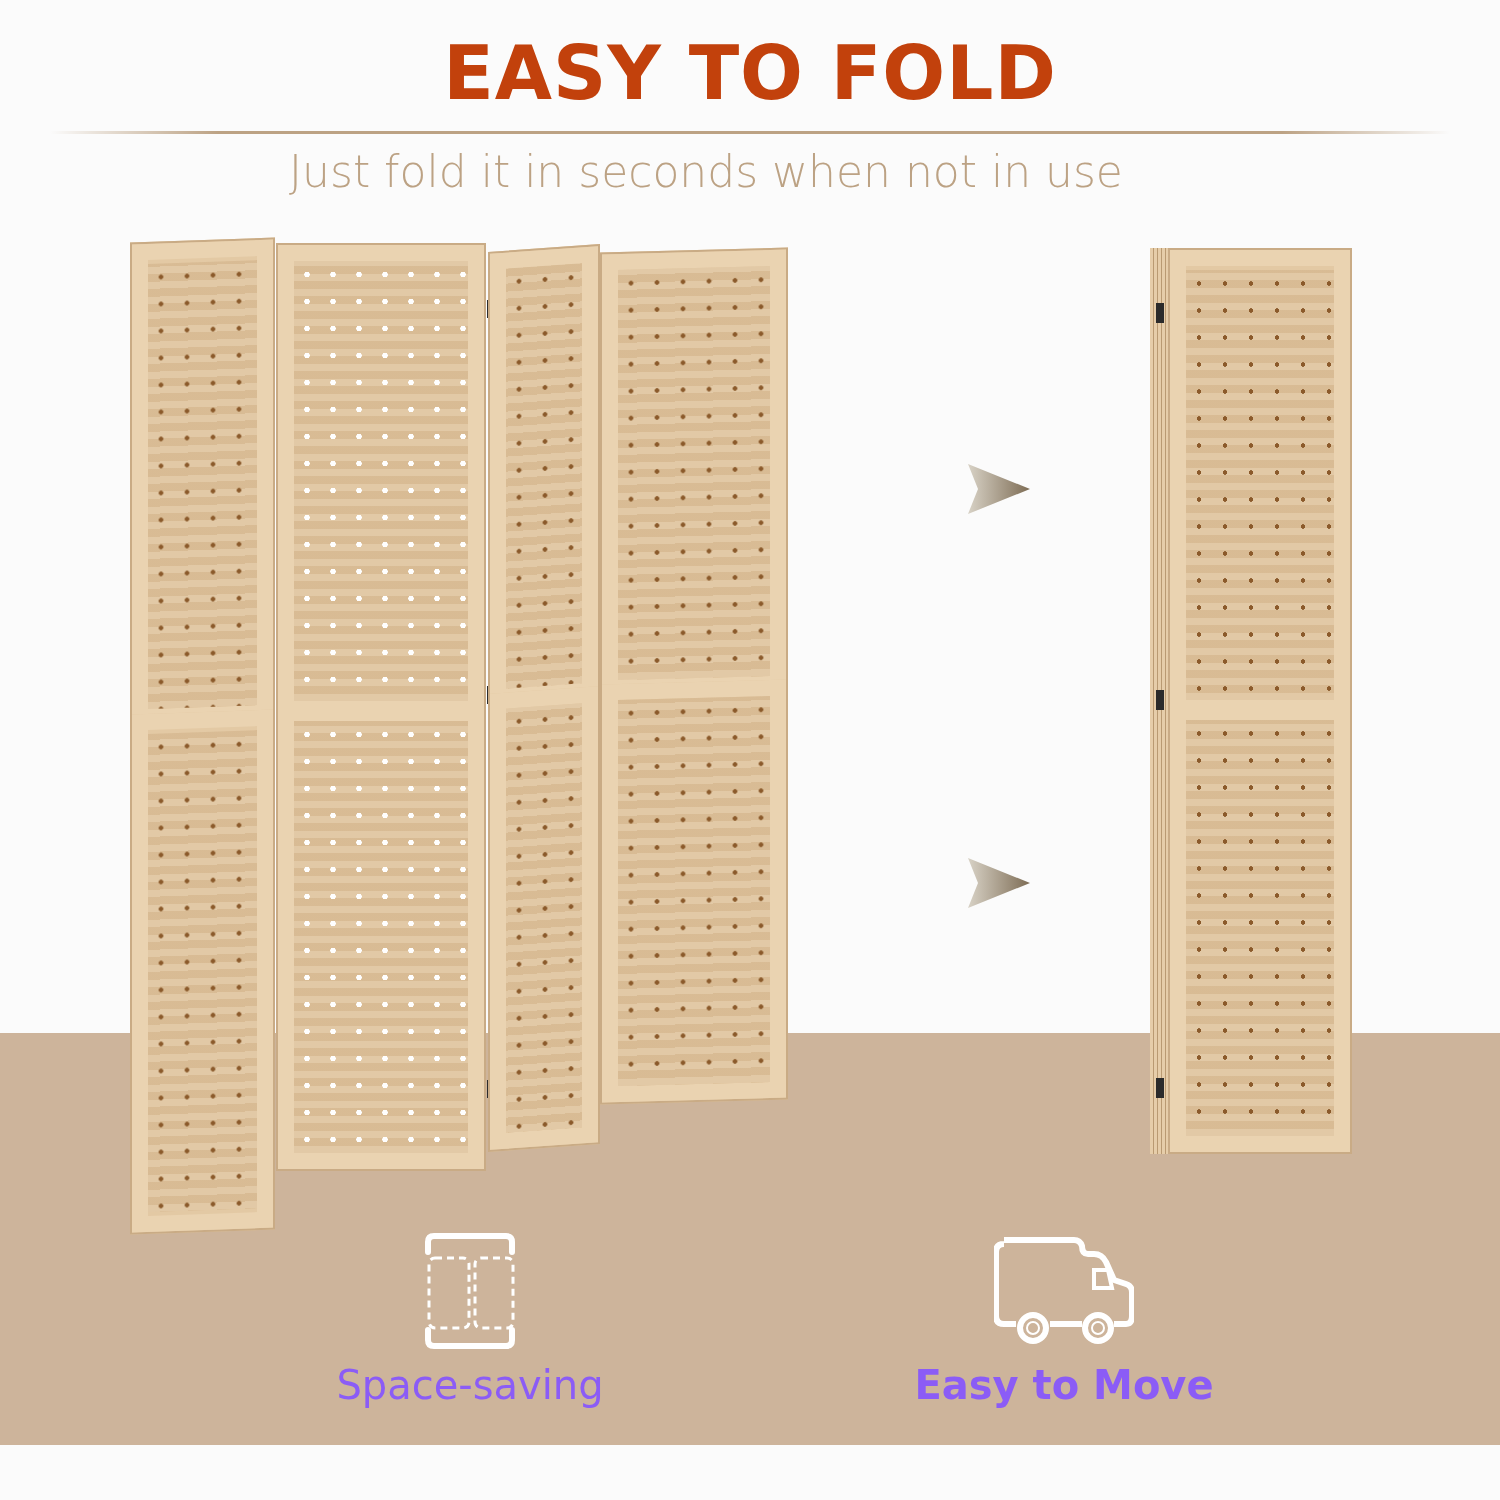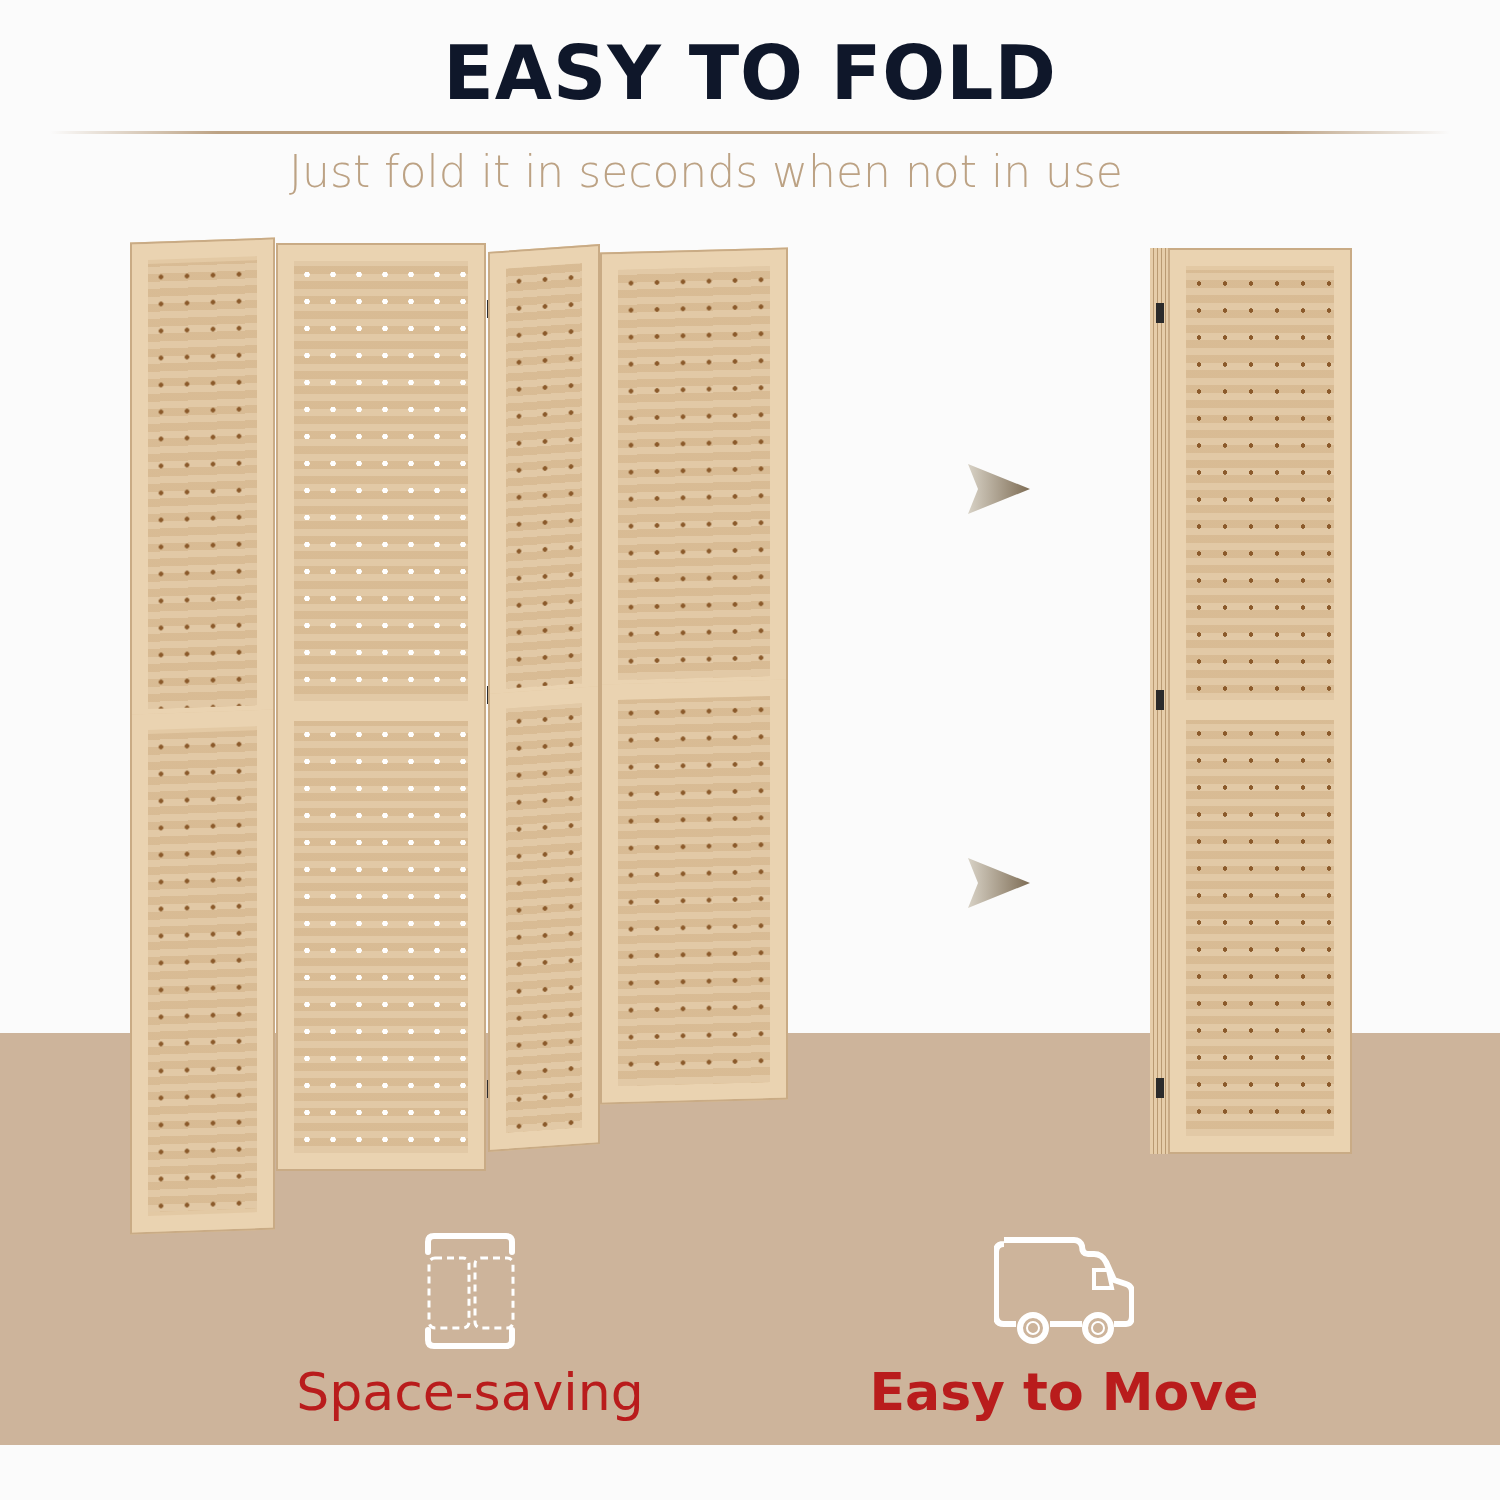--- a/index.html
+++ b/index.html
@@ -1,34 +1,34 @@
 <!DOCTYPE html>
 <html><head>
 <meta charset="utf-8">
 <style>
   html, body { margin:0; padding:0; }
   body { width:1500px; height:1500px; position:relative; overflow:hidden; background:#fbfbfb; font-family:"Liberation Sans", sans-serif; }
   .floor { position:absolute; left:0; top:1033px; width:1500px; height:412px; background:#cdb49b; }
-  .title { position:absolute; left:0; top:30px; width:1500px; text-align:center; font-family:"DejaVu Sans", sans-serif; font-weight:bold; font-size:74px; letter-spacing:1px; color:#0f172a; }
+  .title { position:absolute; left:0; top:30px; width:1500px; text-align:center; font-family:"DejaVu Sans", sans-serif; font-weight:bold; font-size:74px; letter-spacing:1px; color:#c2410c; }
   .rule { position:absolute; left:50px; top:131px; width:1400px; height:3px; background:linear-gradient(90deg, rgba(188,162,132,0) 0%, #bca284 12%, #bca284 88%, rgba(188,162,132,0) 100%); }
   .subtitle { position:absolute; left:0; top:146px; width:1412px; text-align:center; font-family:"DejaVu Sans", sans-serif; font-size:44px; font-weight:300; color:#bca284; }
   .panel { position:absolute; background:#e3c9a4; border:2px solid #c9ab85; box-sizing:border-box; }
   .panel .frame { position:absolute; border:16px solid #ead3b1; box-sizing:border-box; left:0; right:0; }
   .panel .board { position:absolute; left:16px; right:16px; background-color:#dfc39c;
      background-image:
        radial-gradient(circle, #8b5a2b 0 2px, transparent 2.5px),
        repeating-linear-gradient(0deg, rgba(255,255,255,0.10) 0 7px, rgba(160,120,80,0.10) 7px 15px);
      background-size:26px 27px, 100% 100%; }
   .panel.light .board { background-image:
        radial-gradient(circle, #ffffff 0 2.5px, transparent 3px),
        repeating-linear-gradient(0deg, rgba(255,255,255,0.10) 0 7px, rgba(160,120,80,0.10) 7px 15px); }
   .hinge { position:absolute; width:5px; height:18px; background:#2b2b2b; }
   .arrow { position:absolute; width:64px; height:54px; }
   .feature { position:absolute; text-align:center; color:#ffffff; }
-  .feature .label { font-family:"DejaVu Sans", sans-serif; font-size:52px; color:#b91c1c; }
+  .feature .label { font-family:"DejaVu Sans", sans-serif; font-size:40px; color:#8b5cf6; }
   .bottom-strip { position:absolute; left:0; top:1445px; width:1500px; height:55px; background:#fbfbfb; }
 </style>
 </head>
 <body>
 
 <div class="floor"></div>
 <div class="bottom-strip"></div>
 
 <div class="title">EASY TO FOLD</div>
 <div class="rule"></div>

